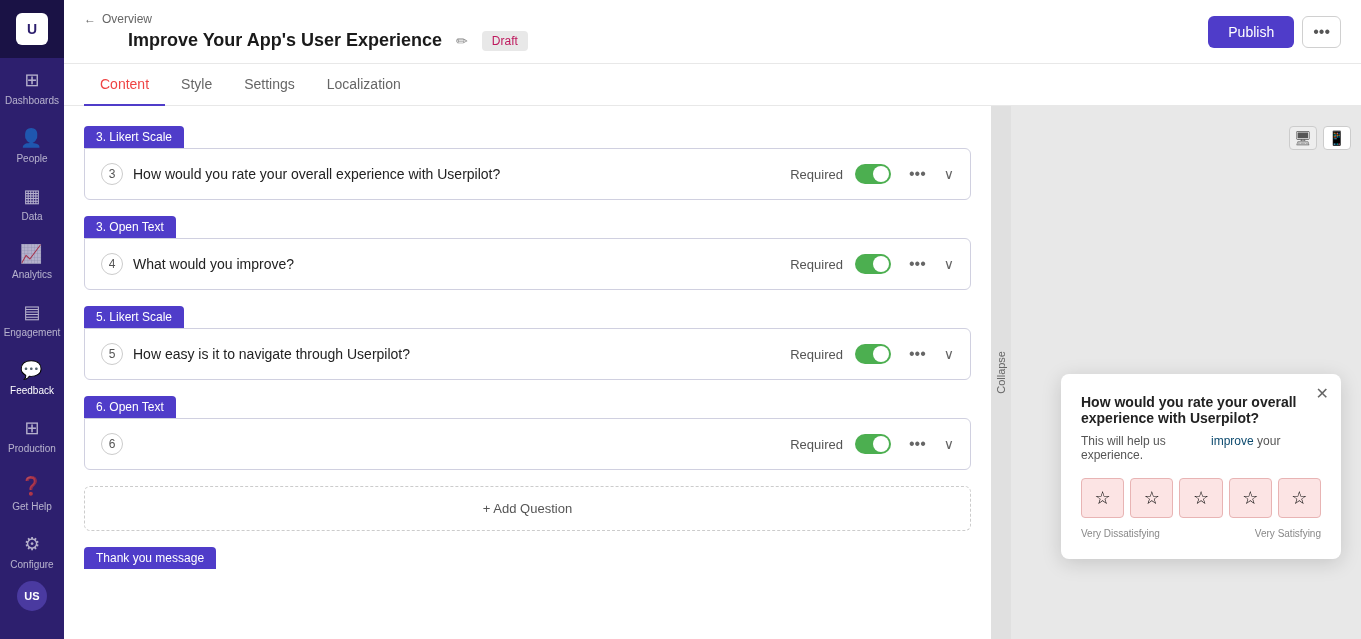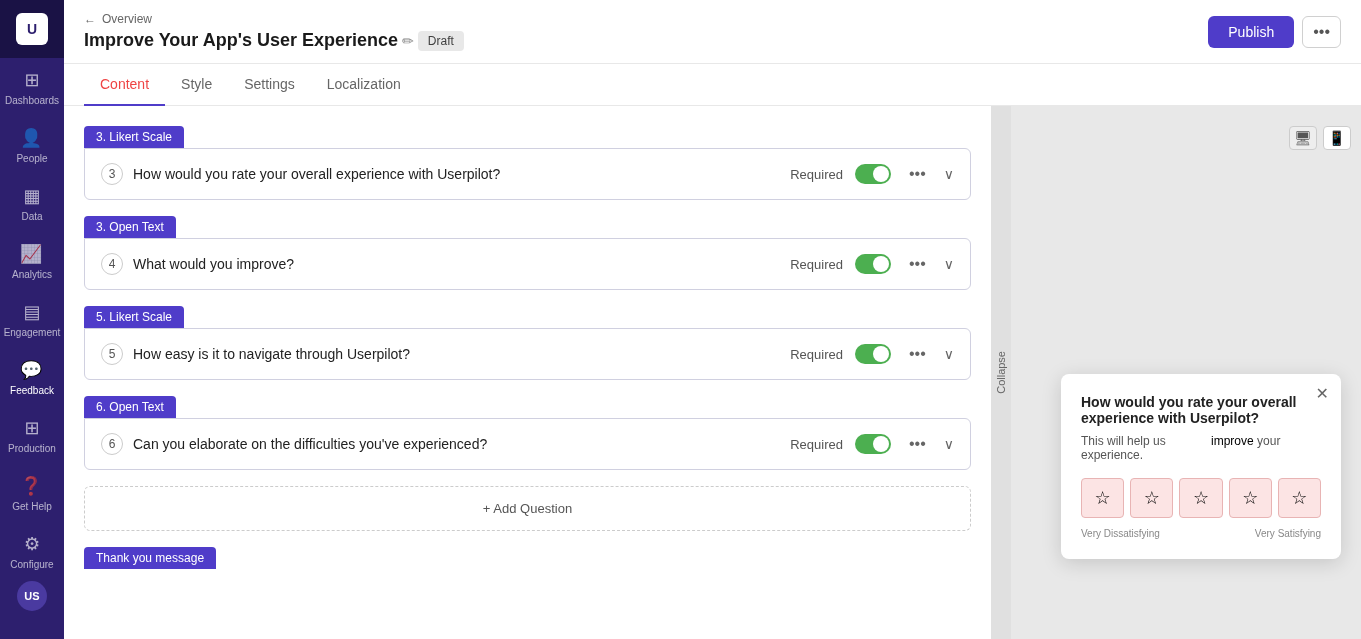--- a/index.html
+++ b/index.html
@@ -95,31 +95,32 @@
     .breadcrumb {
       display: flex;
       align-items: center;
       gap: 6px;
       font-size: 12px;
       color: #666;
     }
     .title-row {
       display: flex;
       align-items: center;
-      gap: 4px;
+      gap: 14px;
+      margin-left: 44px;
     }
     .page-title {
       font-size: 18px;
       font-weight: 600;
       color: #1a1a1a;
     }
     .edit-icon { color: #888; font-size: 14px; cursor: pointer; }
     .draft-badge {
       background: #e8e8e8;
-      color: #404040;
+      color: #be185d;
       font-size: 12px;
       padding: 3px 10px;
       border-radius: 4px;
       font-weight: 500;
     }
     .header-right {
       display: flex;
       align-items: flex-start;
       gap: 8px;
     }
@@ -370,21 +371,21 @@
       font-weight: 600;
       color: #222;
       margin-bottom: 8px;
       padding-right: 20px;
     }
     .popup-subtitle {
       font-size: 12px;
       color: #555;
       margin-bottom: 16px;
     }
-    .popup-subtitle .highlight { color: #000000; padding-left: 42px; }
+    .popup-subtitle .highlight { color: #0c4a6e; padding-left: 42px; }
     .stars-row {
       display: flex;
       gap: 6px;
       margin-bottom: 10px;
     }
     .star-btn {
       width: 44px;
       height: 40px;
       background: #fce4e4;
       border: 1px solid #e8b4b4;
@@ -531,21 +532,20 @@
           </div>
         </div>
       </div>
 
       
       <div class="section-wrapper">
         <div class="section-label">6. Open Text</div>
         <div class="question-card">
           <div class="question-left">
             <div class="q-number">6</div>
-            <span class="q-text">Can you elaborate on the difficulties you've experienced?</span>
           </div>
           <div class="question-right">
             <span class="required-label">Required</span>
             <div class="toggle"></div>
             <button class="dots-btn">•••</button>
             <button class="chevron-btn">∨</button>
           </div>
         </div>
       </div>
 

